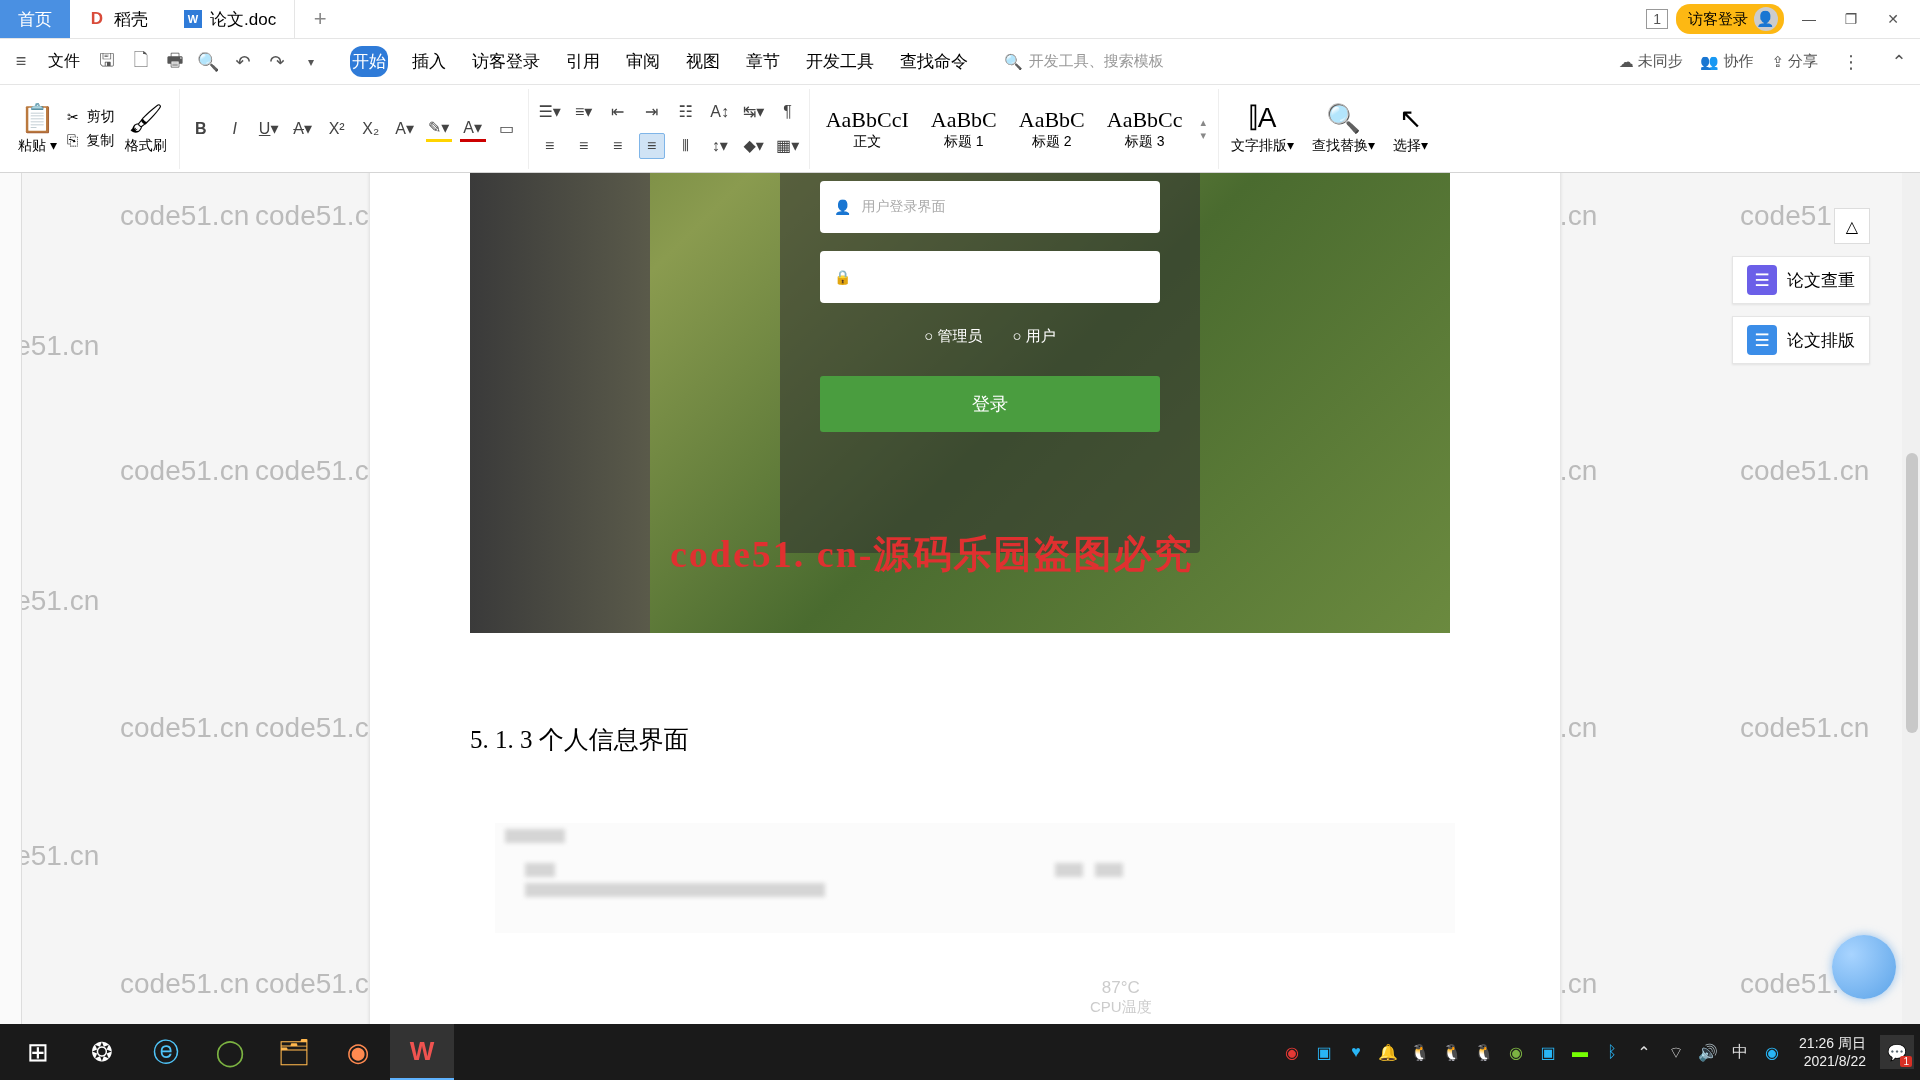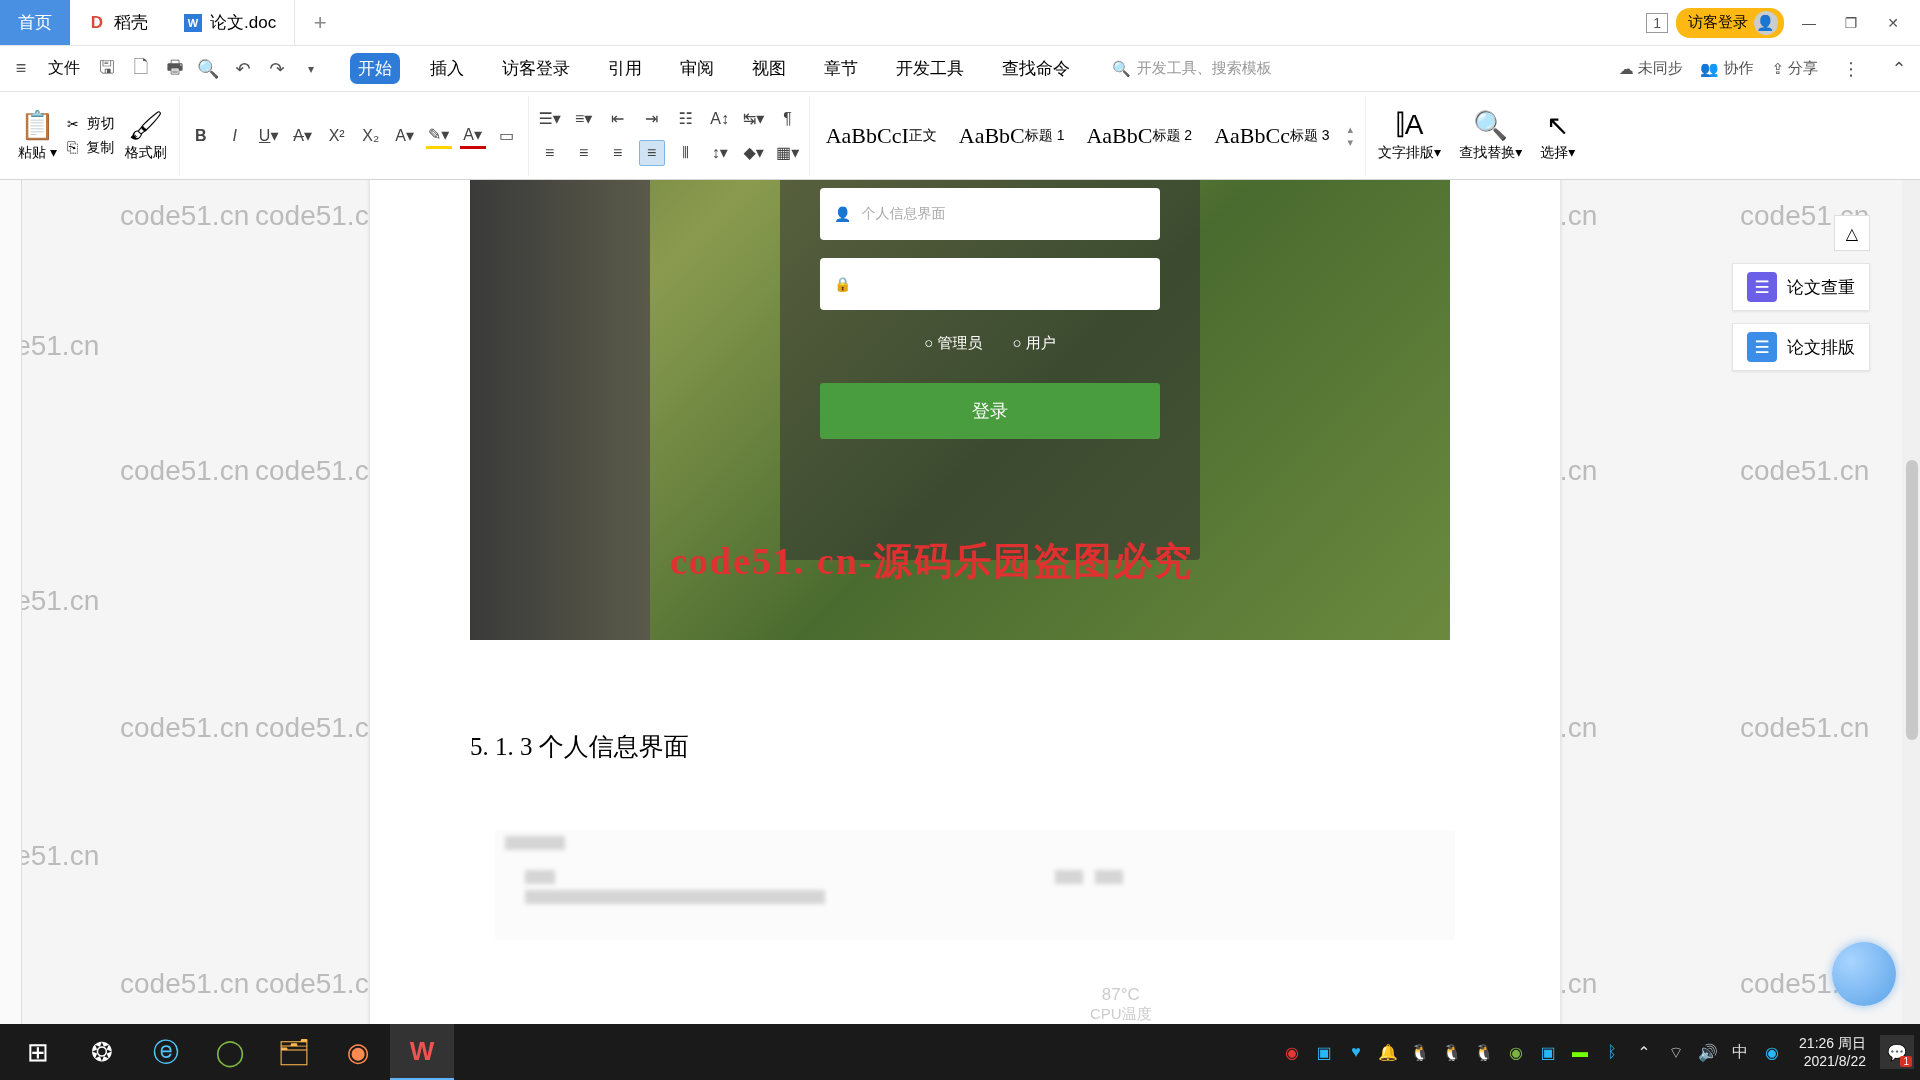--- a/index.html
+++ b/index.html
@@ -2,54 +2,54 @@
 <html><head>
 <meta charset="utf-8">
 <style>
 * { margin: 0; padding: 0; box-sizing: border-box; font-family: "Microsoft YaHei", sans-serif; }
 body { width: 1920px; height: 1080px; overflow: hidden; background: #f0f0f0; position: relative; }
 
 
 .watermark { position: absolute; color: #bbb; font-size: 28px; z-index: 1; pointer-events: none; font-family: Arial; }
 
 
-.title-bar { height: 46px; background: #fff; display: flex; align-items: stretch; border-bottom: 1px solid #e5e5e5; position: relative; z-index: 5; }
+.title-bar { height: 39px; background: #fff; display: flex; align-items: stretch; border-bottom: 1px solid #e5e5e5; position: relative; z-index: 5; }
 .tab { display: flex; align-items: center; padding: 0 18px; font-size: 17px; gap: 8px; }
 .tab.home { background: #4a90e2; color: #fff; }
 .tab.docell { background: #fff; }
 .tab.doc { background: #fff; border-right: 1px solid #e5e5e5; }
 .tab-icon { width: 18px; height: 18px; display: inline-flex; align-items: center; justify-content: center; }
 .add-tab { width: 50px; display: flex; align-items: center; justify-content: center; font-size: 22px; color: #888; }
 .title-right { margin-left: auto; display: flex; align-items: center; gap: 8px; padding-right: 10px; }
 .badge-1 { border: 1px solid #999; padding: 1px 6px; font-size: 14px; color: #555; }
 .guest-login { background: #fdb813; border-radius: 14px; display: flex; align-items: center; padding: 3px 6px 3px 12px; gap: 6px; font-size: 15px; }
 .avatar { width: 24px; height: 24px; border-radius: 50%; background: #ccc; display: flex; align-items: center; justify-content: center; }
 .win-btn { width: 34px; display: flex; align-items: center; justify-content: center; color: #555; font-size: 14px; }
 
 
 .menu-bar { height: 46px; background: #fff; display: flex; align-items: center; padding: 0 6px; border-bottom: 1px solid #e5e5e5; gap: 4px; position: relative; z-index: 5; }
 .menu-icon { width: 30px; height: 30px; display: flex; align-items: center; justify-content: center; color: #555; font-size: 18px; }
 .menu-file { font-size: 16px; padding: 0 8px; }
 .menu-tabs { display: flex; gap: 22px; margin-left: 20px; font-size: 17px; }
-.menu-tab { padding: 4px 8px; border-radius: 7px; }
+.menu-tab { padding: 4px 2px; border-radius: 12px; }
 .menu-tab.active { background: #2f7bd8; color: #fff; }
 .search-box { display: flex; align-items: center; gap: 6px; margin-left: 30px; color: #999; font-size: 15px; }
 .sync-area { margin-left: auto; display: flex; align-items: center; gap: 18px; font-size: 15px; color: #555; }
 .sync-item { display: flex; align-items: center; gap: 4px; }
 
 
 .ribbon { height: 88px; background: #fff; display: flex; align-items: center; padding: 0 6px; border-bottom: 1px solid #d5d5d5; position: relative; z-index: 5; }
 .rib-group { display: flex; flex-direction: column; padding: 0 8px; height: 80px; justify-content: center; gap: 6px; border-right: 1px solid #eee; }
 .rib-big { display: flex; flex-direction: column; align-items: center; gap: 2px; font-size: 14px; padding: 0 4px; }
 .rib-big-icon { display: flex; align-items: center; justify-content: center; font-size: 28px; }
 .rib-row { display: flex; align-items: center; gap: 8px; font-size: 14px; }
 .font-select { border: 1px solid #ccc; padding: 2px 6px; font-size: 15px; width: 150px; }
 .size-select { border: 1px solid #ccc; padding: 2px 6px; font-size: 15px; width: 70px; }
 .fmt-btn { width: 26px; height: 26px; display: flex; align-items: center; justify-content: center; color: #444; font-size: 16px; }
-.style-item { display: flex; flex-direction: row; align-items: center; gap: 0; padding: 2px 8px; }
+.style-item { display: flex; flex-direction: column; align-items: center; gap: 0; padding: 2px 8px; }
 .style-preview { font-family: "Times New Roman"; font-size: 22px; }
 .style-label { font-size: 14px; }
 .align-active { background: #d0e3f5; border: 1px solid #7fb5e8; border-radius: 2px; }
 
 
 .doc-area { position: relative; height: 902px; background: #f5f5f5; overflow: hidden; }
 .page { position: absolute; left: 370px; top: -10px; width: 1190px; background: #fff; box-shadow: 0 0 4px rgba(0,0,0,.15); height: 1000px; z-index: 2; }
 .ruler-left { position: absolute; left: 0; top: 0; width: 22px; height: 100%; background: #fafafa; border-right: 1px solid #ddd; z-index: 3;}
 .scroll-right { position: absolute; right: 0; top: 0; width: 18px; height: 100%; background: #f0f0f0; z-index: 3;}
 .s-thumb { position: absolute; right: 2px; top: 280px; width: 12px; height: 280px; background: #c8c8c8; border-radius: 6px; }
@@ -296,21 +296,21 @@
   <div class="scroll-right">
       <div class="s-thumb"></div>
     </div>
 
   <div class="page">
     <div class="login-img">
       <div class="login-rock"></div>
       <div class="login-panel">
         <div class="login-input">
             <span>👤</span>
-            <span>个人信息界面</span>
+            <span>用户登录界面</span>
           </div>
         <div class="login-input">
             <span>🔒</span>
           </div>
         <div class="login-radios">
           <label>○ <span>管理员</span></label>
           <label>○ <span>用户</span></label>
         </div>
         <div class="login-btn">登录</div>
       </div>

